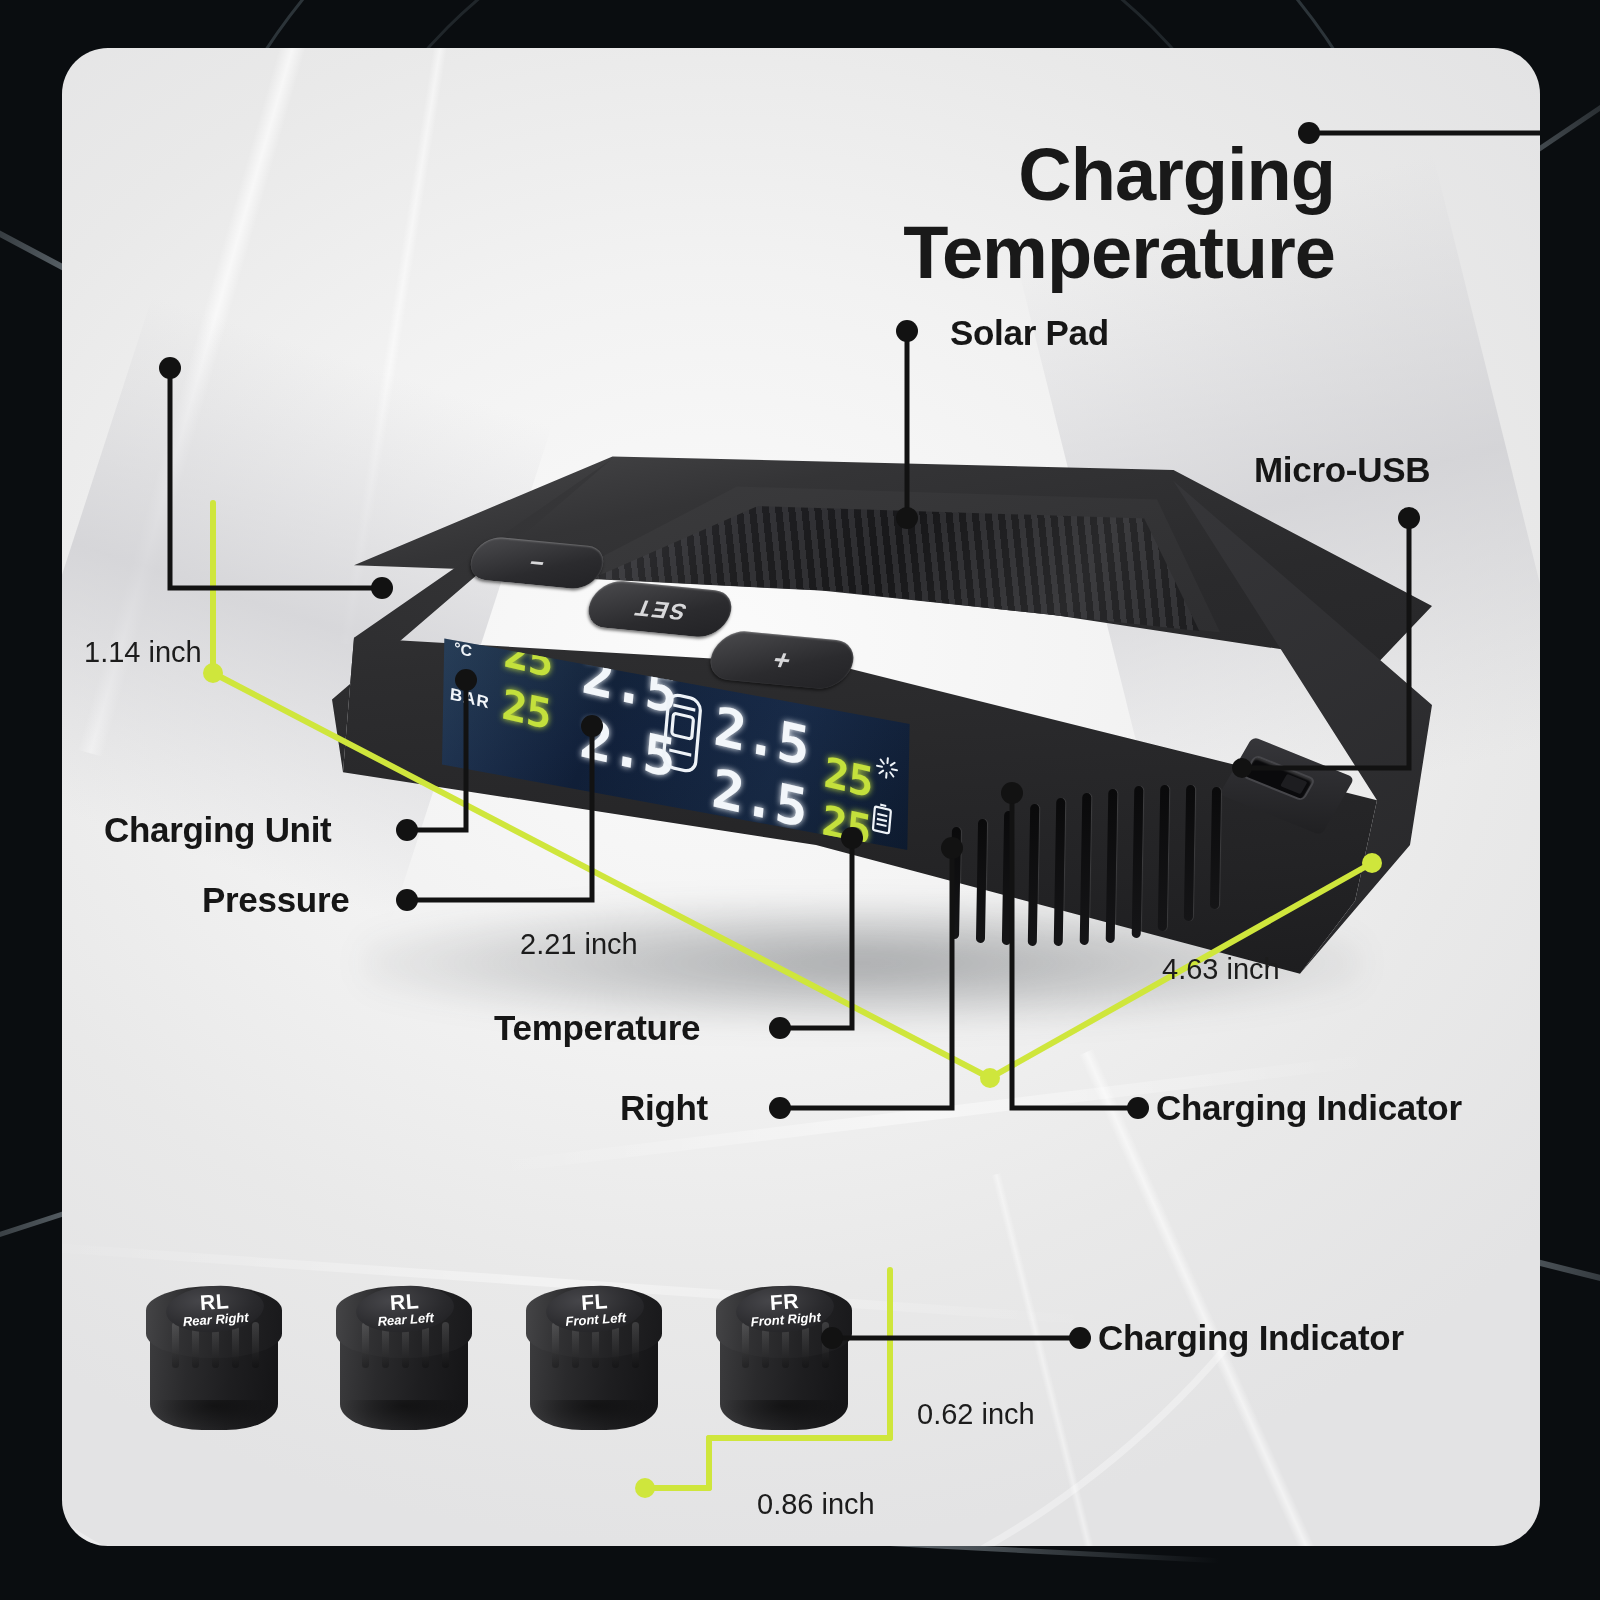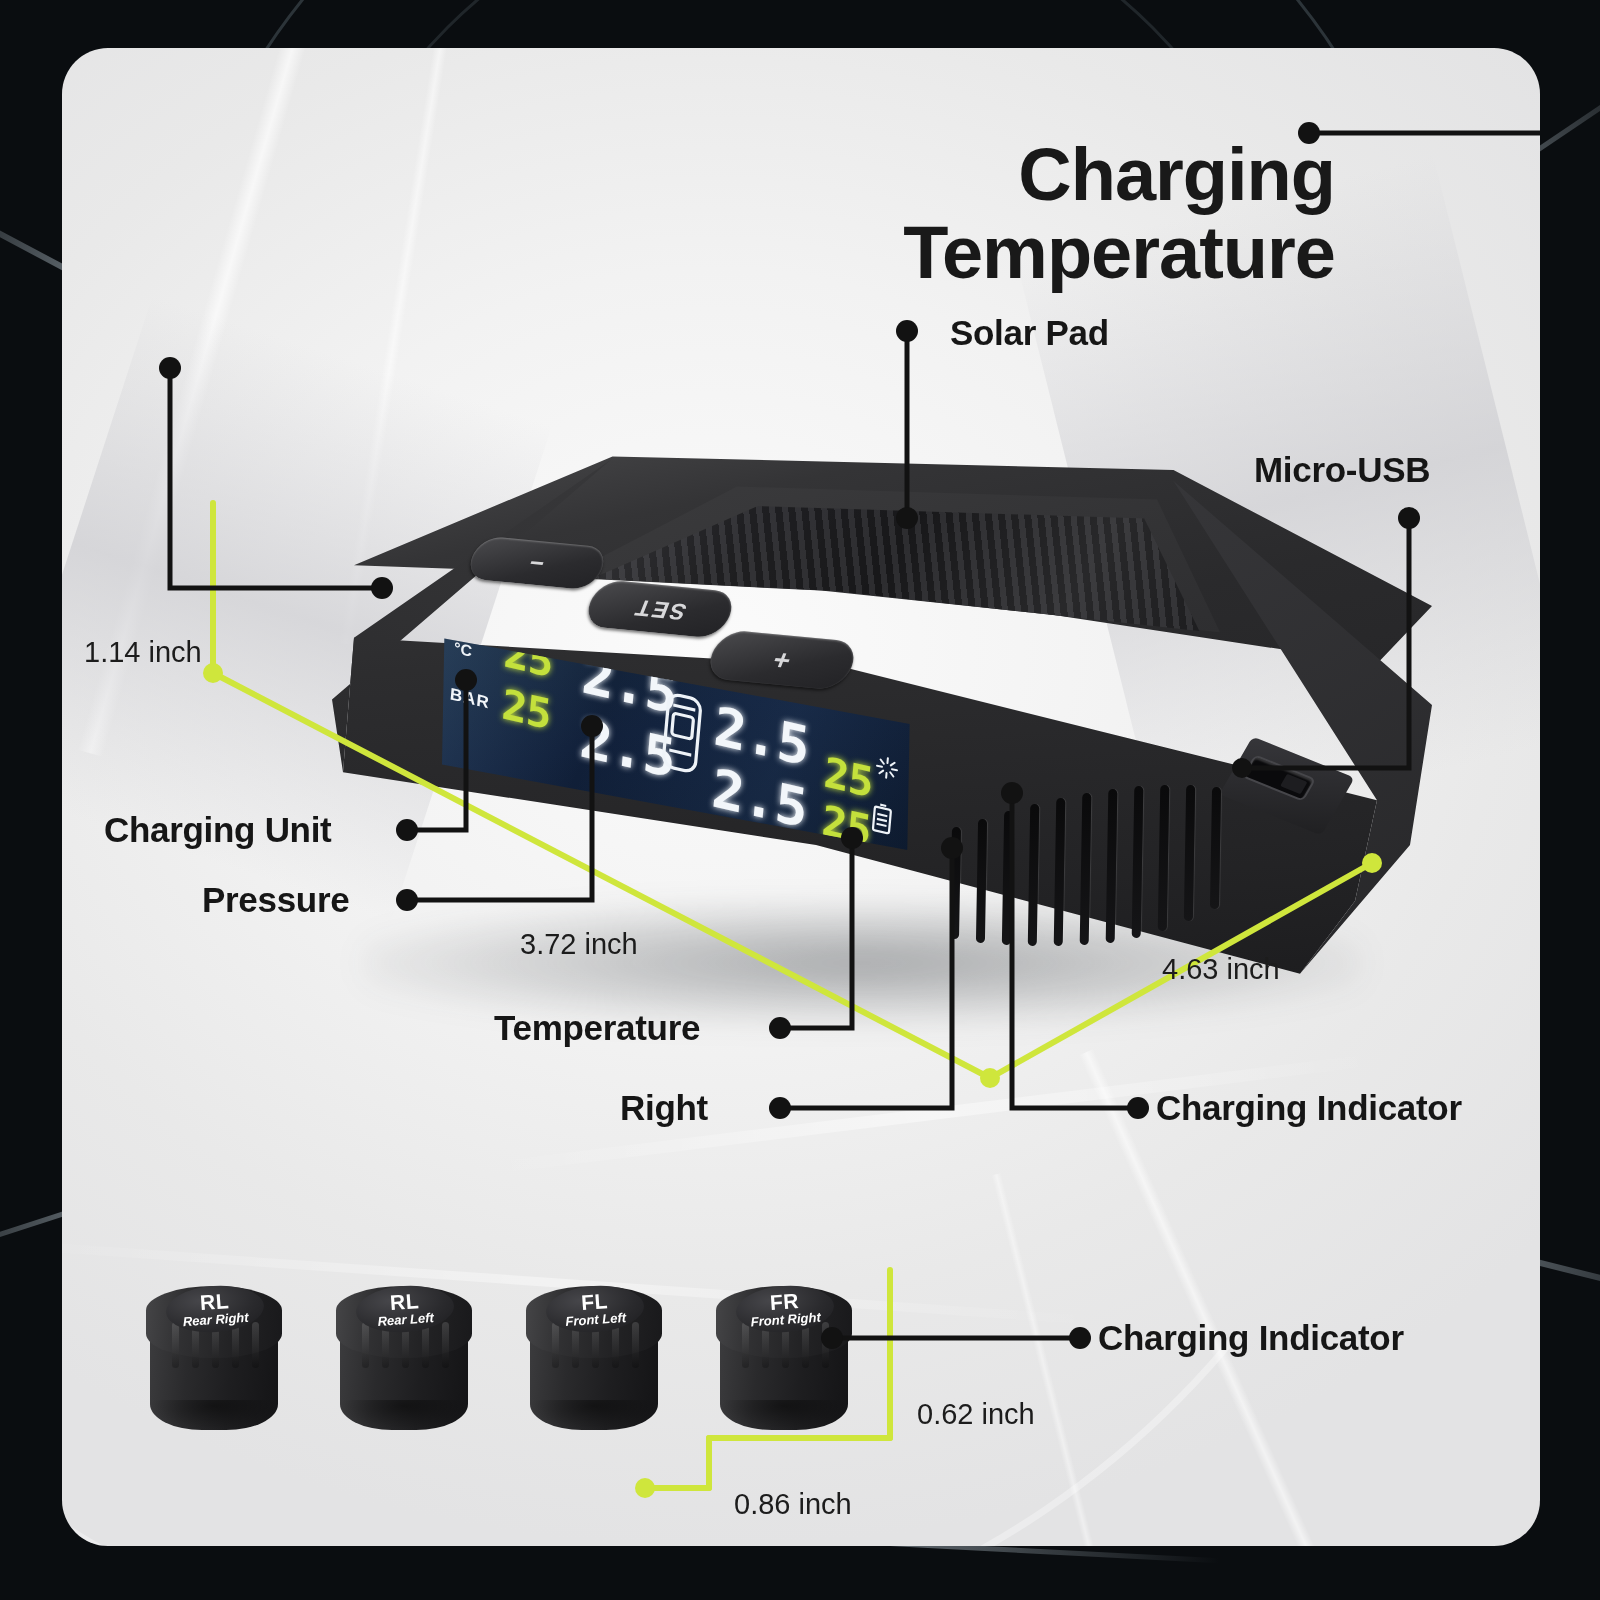--- a/index.html
+++ b/index.html
@@ -507,18 +507,18 @@
   <div class="callout" style="left:888px; top:265px;">Solar Pad</div>
   <div class="callout" style="left:1192px;top:402px;">Micro-USB</div>
   <div class="callout" style="left:42px;  top:762px;">Charging Unit</div>
   <div class="callout" style="left:140px; top:832px;">Pressure</div>
   <div class="callout" style="left:432px; top:960px;">Temperature</div>
   <div class="callout" style="left:558px; top:1040px;">Right</div>
   <div class="callout" style="left:1094px;top:1040px;">Charging Indicator</div>
   <div class="callout" style="left:1036px;top:1270px;">Charging Indicator</div>
 
   <div class="dim" style="left:22px;   top:588px;">1.14 inch</div>
-  <div class="dim" style="left:458px;  top:880px;">3.72 inch</div>
+  <div class="dim" style="left:458px;  top:880px;">2.21 inch</div>
   <div class="dim" style="left:1100px; top:905px;">4.63 inch</div>
   <div class="dim" style="left:855px;  top:1350px;">0.62 inch</div>
-  <div class="dim" style="left:672px;  top:1440px;">0.86 inch</div>
+  <div class="dim" style="left:695px;  top:1440px;">0.86 inch</div>
 
 </div>
 
 </body></html>

